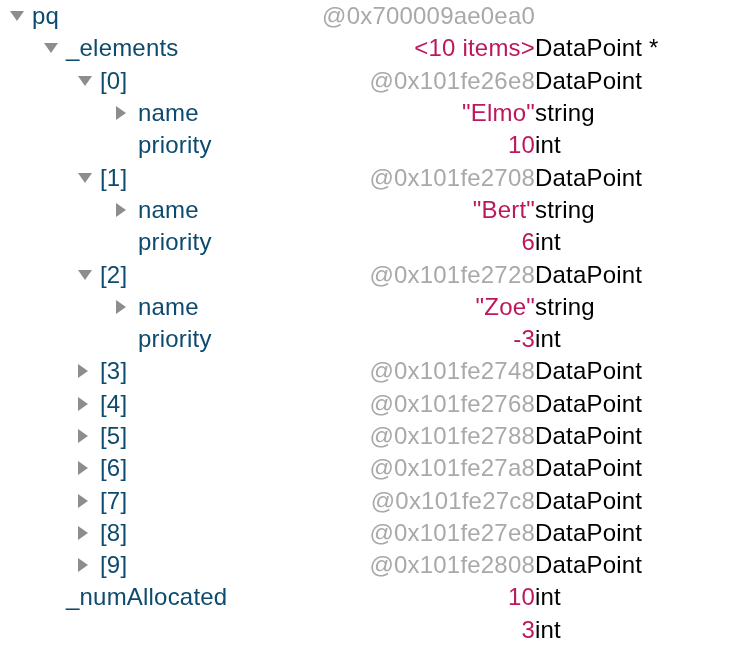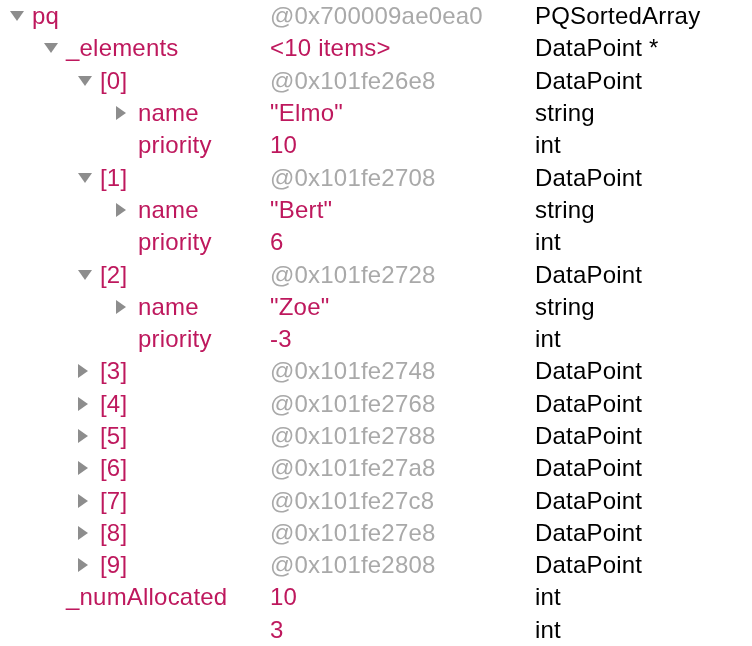--- a/index.html
+++ b/index.html
@@ -49,44 +49,43 @@
     border-right: 7px solid transparent;
     border-top: 10px solid #8d8d8d;
   }
   .tri-right {
     width: 0; height: 0;
     border-top: 7px solid transparent;
     border-bottom: 7px solid transparent;
     border-left: 10px solid #8d8d8d;
   }
   .label {
-    color: #be185d;
-  }
-  .value-cell { overflow: hidden; }
+    color: #0c4a6e;
+  }
+  .value-cell { overflow: hidden; text-align: right; }
   .value-red  { color: #be185d; }
   .value-gray { color: #a9a9a9; }
   .type-cell {
     color: #000000;
     overflow: hidden;
   }
 </style>
 </head>
 <body>
 
 <div class="tree" id="tree">
   <div class="row">
     <div class="name-cell">
       <span class="indent" style="width: 10px;"></span>
       <span class="disclosure">
           <span class="tri-down"></span>
         </span>
       <span class="label">pq</span>
     </div>
     <div class="value-cell value-gray">@0x700009ae0ea0</div>
-    <div class="type-cell">PQSortedArray</div>
   </div>
 
   <div class="row">
     <div class="name-cell">
       <span class="indent" style="width: 44px;"></span>
       <span class="disclosure">
           <span class="tri-down"></span>
         </span>
       <span class="label">_elements</span>
     </div>

